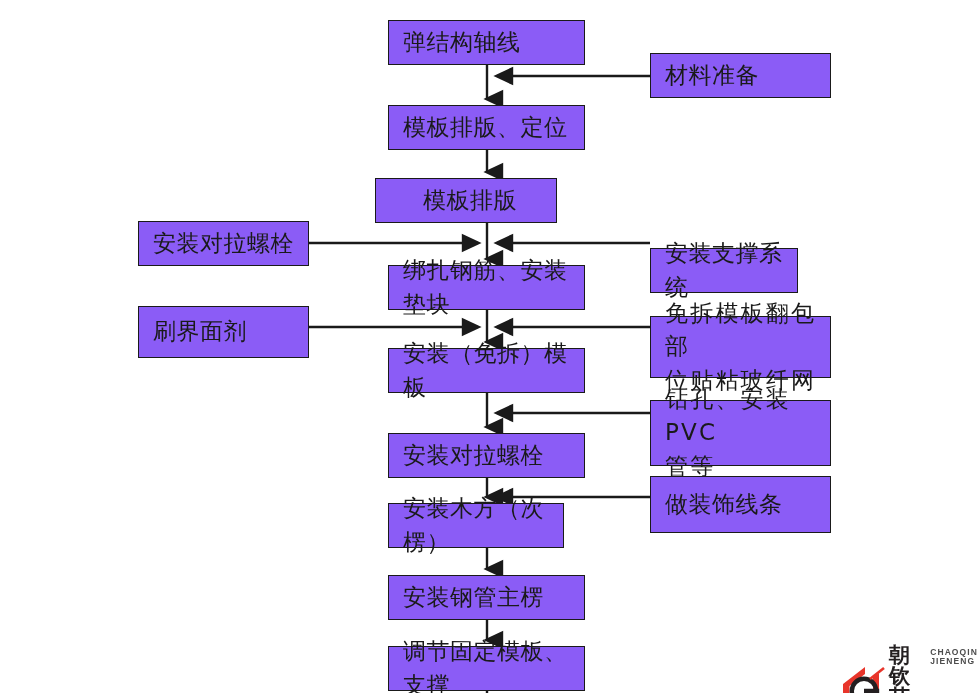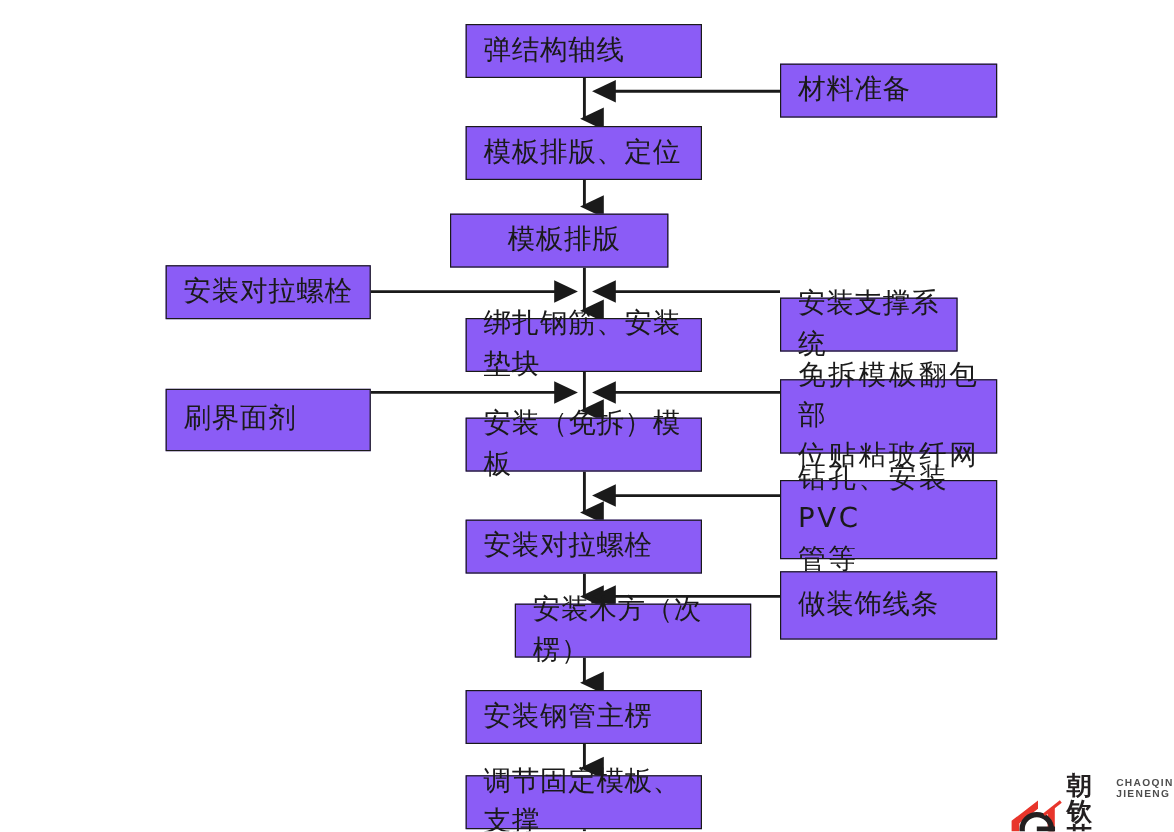--- a/index.html
+++ b/index.html
@@ -145,21 +145,21 @@
   </div>
 
   <div class="node" style="left:388px; top:348px; width:197px; height:45px;">
     <span class="node-text">安装（免拆）模板</span>
   </div>
 
   <div class="node" style="left:388px; top:433px; width:197px; height:45px;">
     <span class="node-text">安装对拉螺栓</span>
   </div>
 
-  <div class="node" style="left:388px; top:503px; width:197px; height:45px;margin-left:41px;">
+  <div class="node" style="left:388px; top:503px; width:176px; height:45px;">
     <span class="node-text">安装木方（次楞）</span>
   </div>
 
   <div class="node" style="left:388px; top:575px; width:197px; height:45px;">
     <span class="node-text">安装钢管主楞</span>
   </div>
 
   <div class="node" style="left:388px; top:646px; width:197px; height:45px;">
     <span class="node-text">调节固定模板、支撑</span>
   </div>
@@ -183,21 +183,21 @@
   </div>
 
   <div class="node" style="left:650px; top:476px; width:181px; height:57px;">
     <span class="node-text">做装饰线条</span>
   </div>
 
   <div class="node" style="left:138px; top:221px; width:171px; height:45px;">
     <span class="node-text">安装对拉螺栓</span>
   </div>
 
-  <div class="node" style="left:138px; top:324px; width:171px; height:52px;">
+  <div class="node" style="left:138px; top:306px; width:171px; height:52px;">
     <span class="node-text">刷界面剂</span>
   </div>
 
   <div id="logo" style="left:840px; top:645px;">
     <span class="logo-mark">
       <svg viewBox="0 0 46 44" width="46" height="44" xmlns="http://www.w3.org/2000/svg">
         <path d="M 3 19 L 25 2 L 25 9 L 9.5 21 L 9.5 39 L 33 39 L 33 12 L 39 8 L 39 43.5 L 3 43.5 Z" fill="#e8352b"></path>
         <circle cx="24" cy="26" r="12.2" fill="none" stroke="#231f20" stroke-width="4.4"></circle>
         <path d="M 24 26 L 37 26 L 37 33" fill="none" stroke="#231f20" stroke-width="4.4"></path>
         <path d="M 30 14 L 44 3" fill="none" stroke="#e8352b" stroke-width="2.6"></path>

